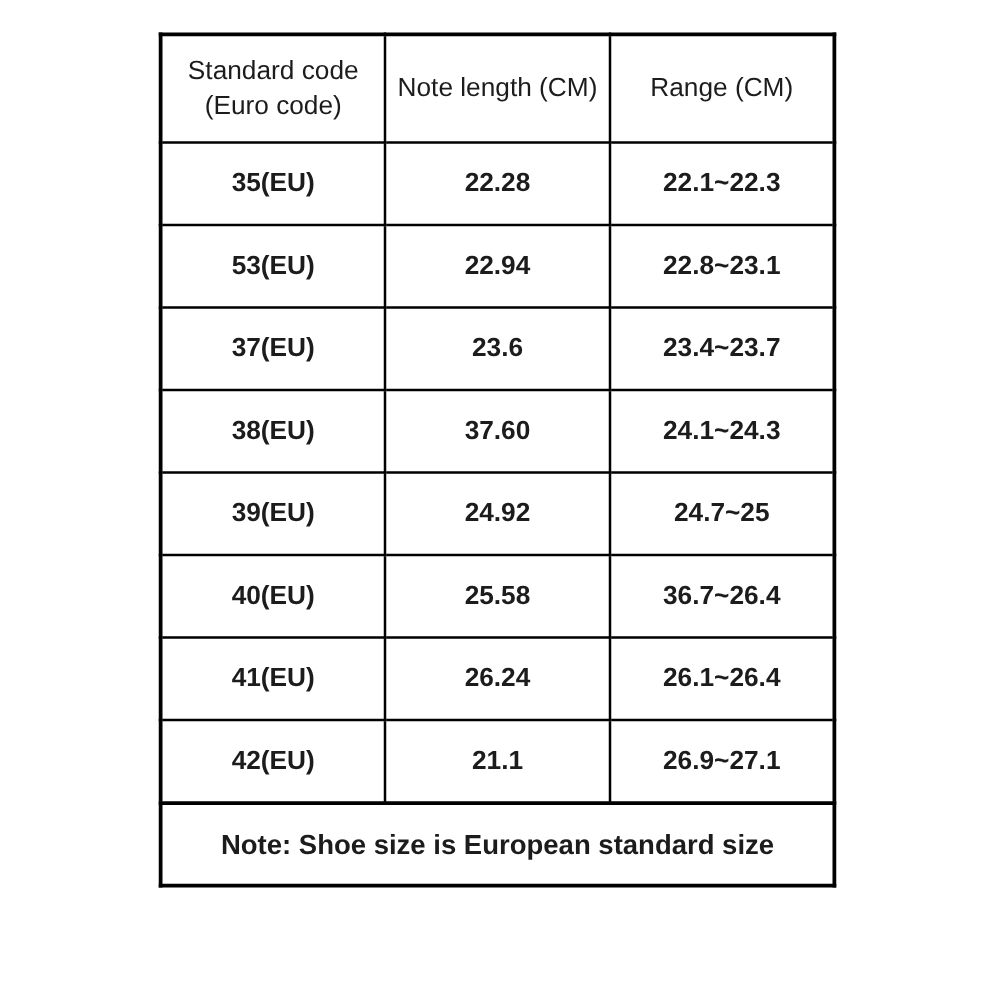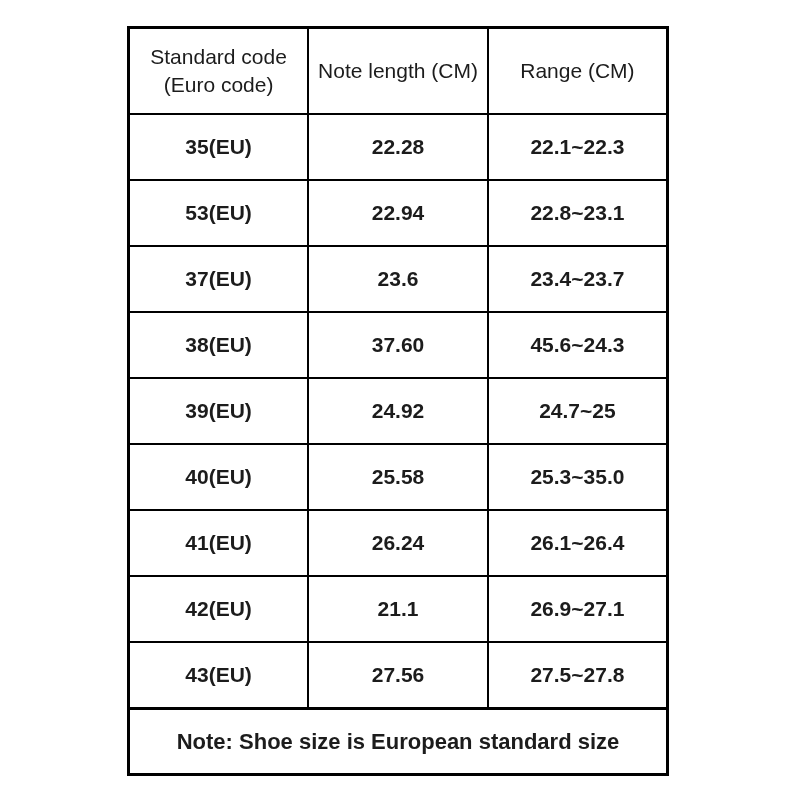--- a/index.html
+++ b/index.html
@@ -76,45 +76,40 @@
         <td>22.8~23.1</td>
       </tr>
       <tr>
         <td>37(EU)</td>
         <td>23.6</td>
         <td>23.4~23.7</td>
       </tr>
       <tr>
         <td>38(EU)</td>
         <td>37.60</td>
-        <td>45.6~24.3</td>
+        <td>24.1~24.3</td>
       </tr>
       <tr>
         <td>39(EU)</td>
         <td>24.92</td>
         <td>24.7~25</td>
       </tr>
       <tr>
         <td>40(EU)</td>
         <td>25.58</td>
-        <td>25.3~35.0</td>
+        <td>36.7~26.4</td>
       </tr>
       <tr>
         <td>41(EU)</td>
         <td>26.24</td>
         <td>26.1~26.4</td>
       </tr>
       <tr>
         <td>42(EU)</td>
         <td>21.1</td>
         <td>26.9~27.1</td>
       </tr>
-      <tr>
-        <td>43(EU)</td>
-        <td>27.56</td>
-        <td>27.5~27.8</td>
-      </tr>
       <tr class="note-row">
         <td colspan="3">Note: Shoe size is European standard size</td>
       </tr>
     </tbody>
   </table>
 </div>
 
 </body></html>

